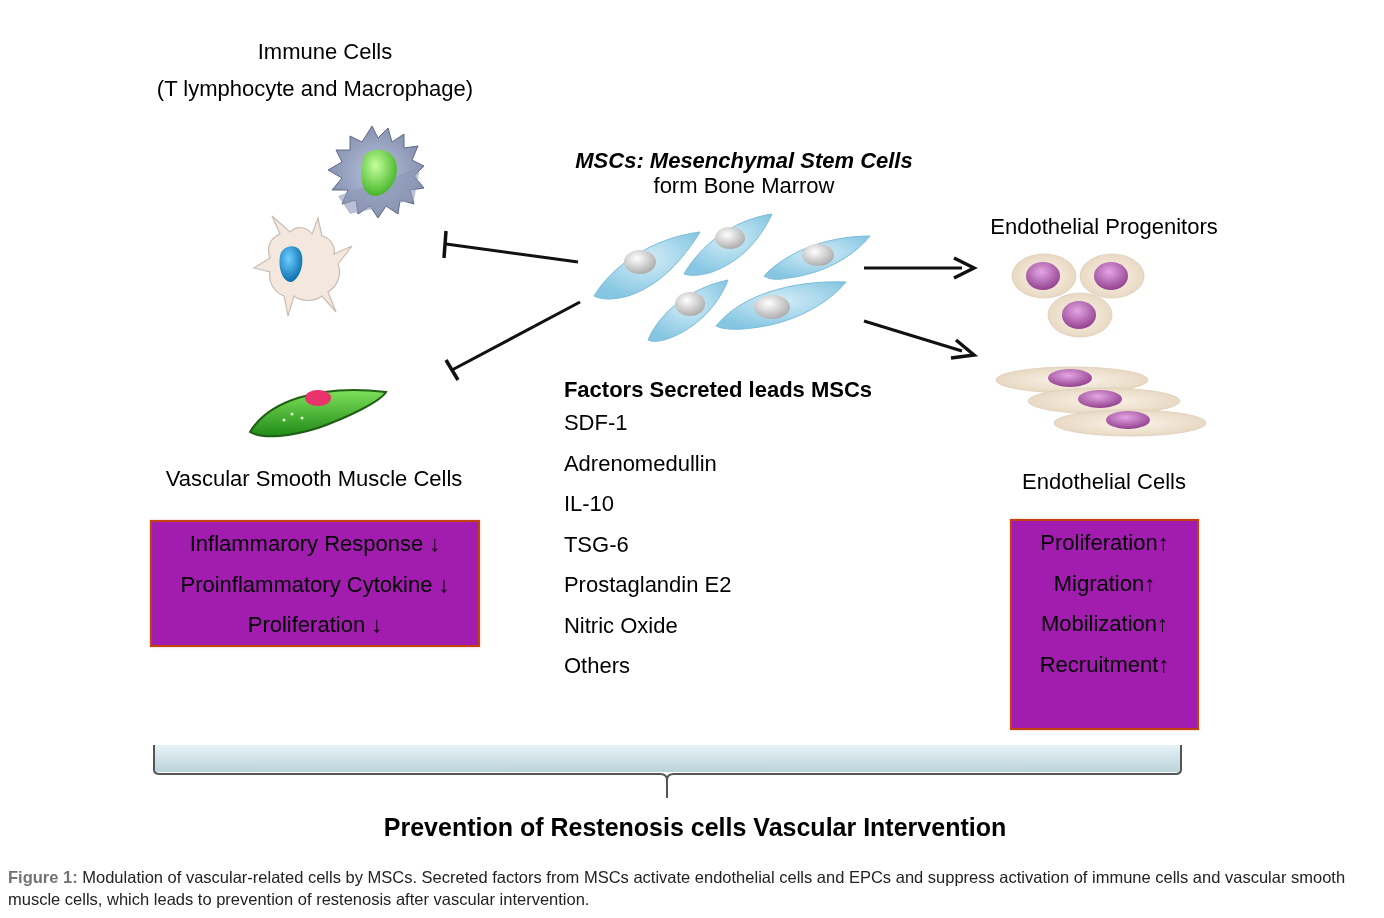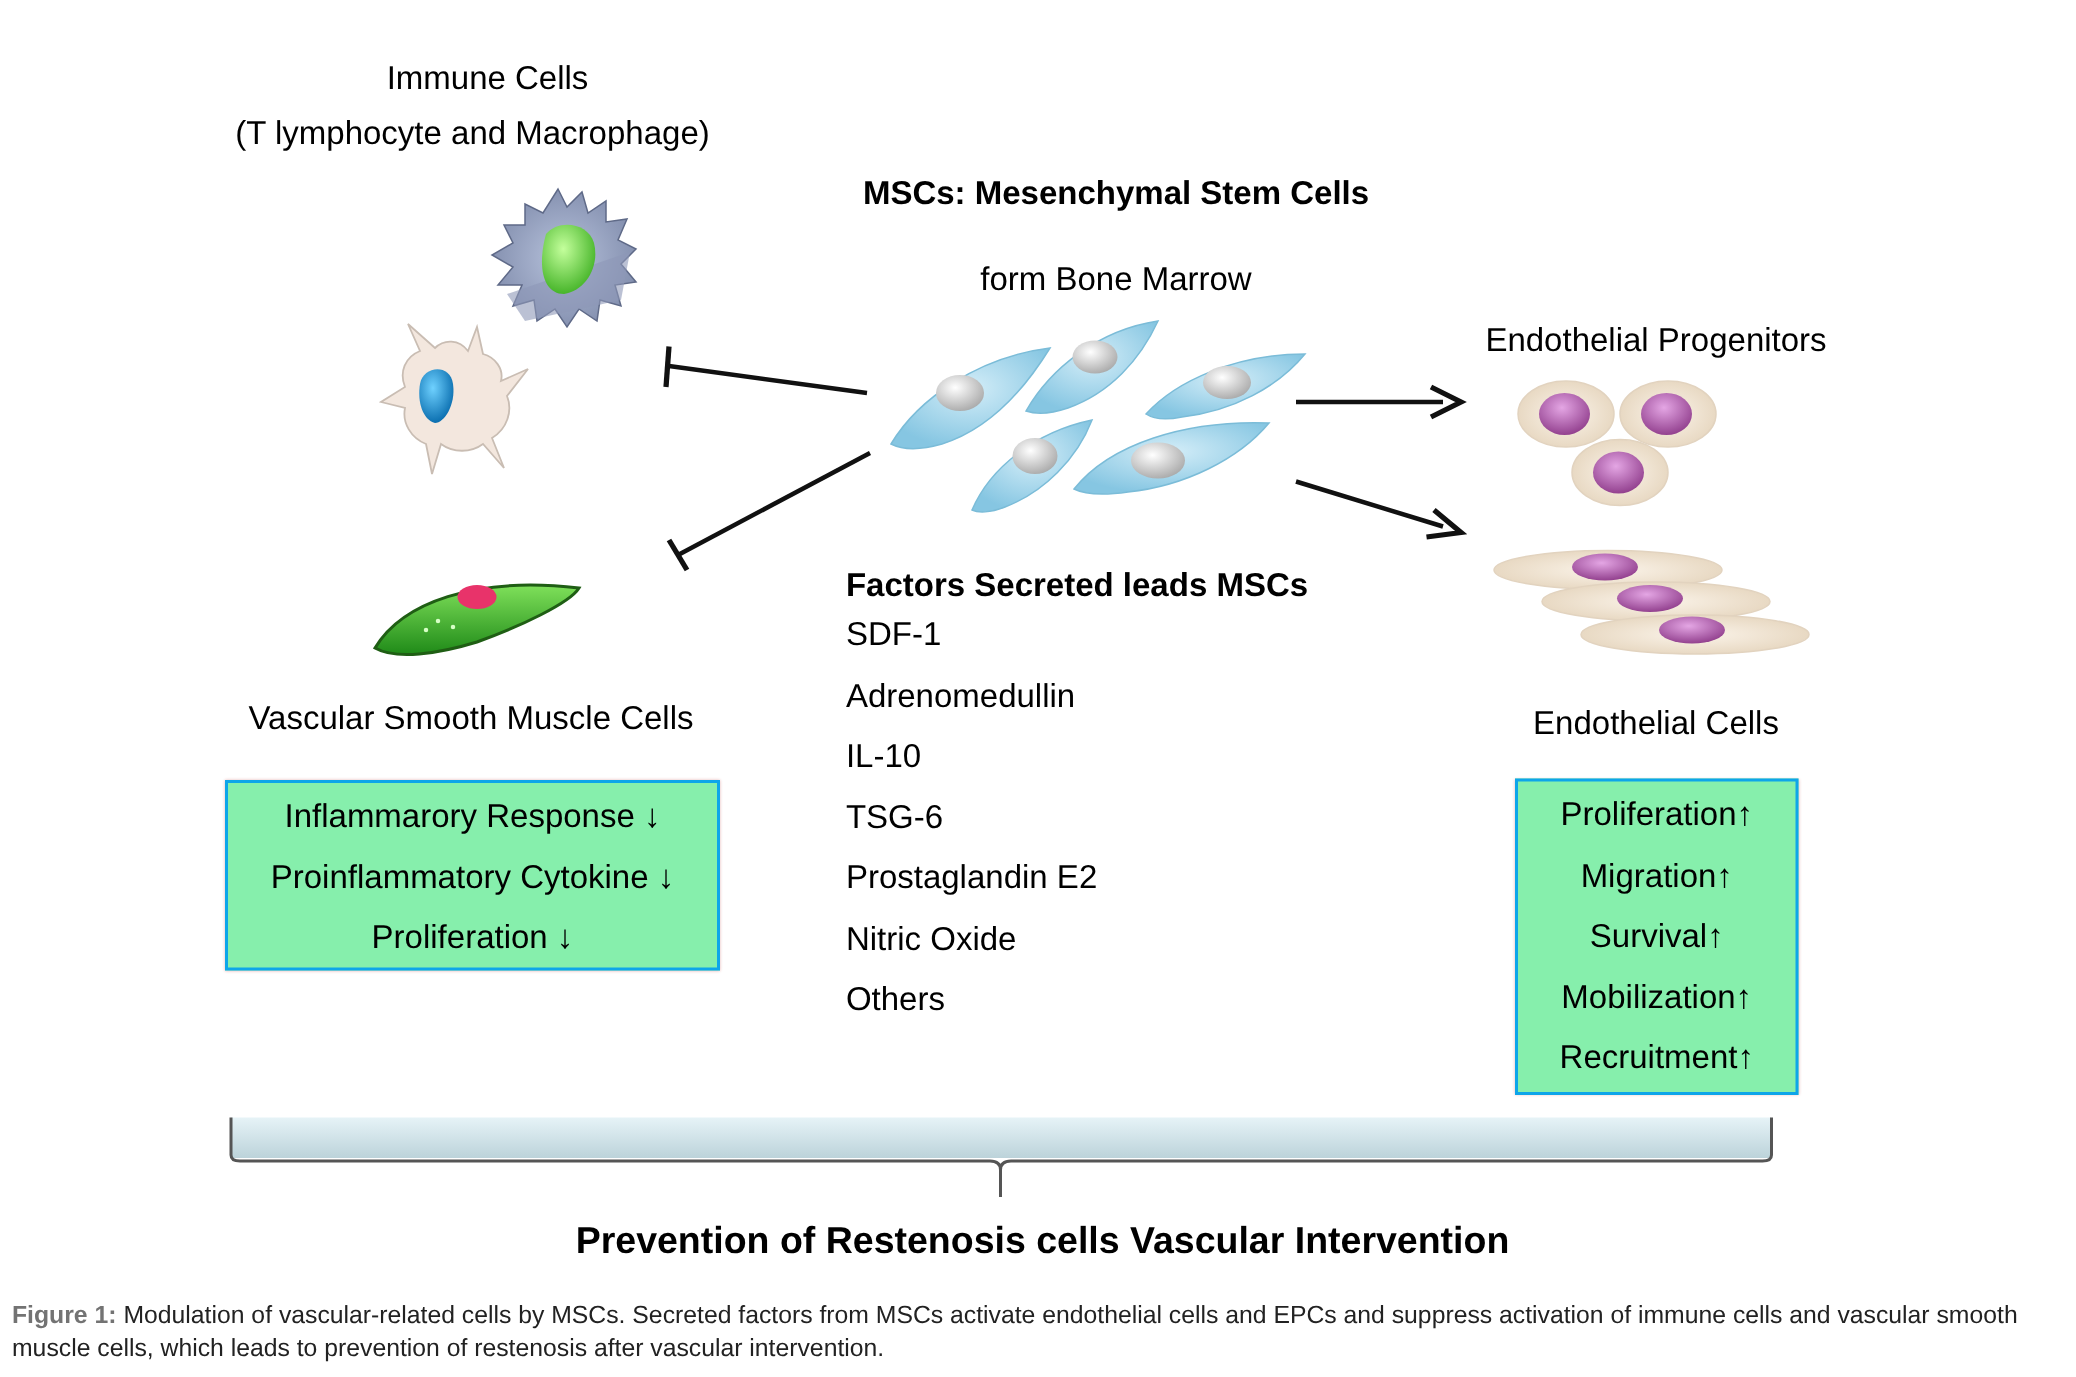--- a/index.html
+++ b/index.html
@@ -2,21 +2,21 @@
 <html><head>
 <meta charset="utf-8">
 <style>
   html, body { margin: 0; padding: 0; background: #ffffff; }
   body { width: 1384px; height: 918px; position: relative; overflow: hidden;
          font-family: "Liberation Sans", sans-serif; color: #000; }
   .abs { position: absolute; }
   .label { font-size: 22px; text-align: left; white-space: nowrap; }
   .bold { font-weight: bold; }
   .center-x { transform: translateX(-50%); }
-  .box { position: absolute; border: 2px solid #0ea5e9; background: #86efac; box-shadow: 0 0 2px #e8b5b5; }
+  .box { position: absolute; border: 2px solid #c2410c; background: #a21caf; box-shadow: 0 0 2px #e8b5b5; }
   .box-line { font-size: 22px; text-align: center; white-space: nowrap; line-height: 40.5px; }
   svg { position: absolute; left: 0; top: 0; }
   .caption { position: absolute; left: 8px; top: 866px; width: 1372px; font-size: 16.5px; line-height: 22px; color: #222; }
   .caption b { color: #737373; }
 </style>
 </head>
 <body>
 
 <svg width="1384" height="918" viewBox="0 0 1384 918">
   <defs>
@@ -138,21 +138,21 @@
 
   <g>
     <path d="M154,745 L1181,745 L1181,772 L154,772 Z" fill="url(#gBrace)"></path>
     <path d="M154,745 L154,770 Q154,774 160,774 L660,774 Q667,774 667,780 L667,798 M667,780 Q667,774 674,774 L1175,774 Q1181,774 1181,770 L1181,745" fill="none" stroke="#555" stroke-width="2"></path>
   </g>
 </svg>
 
 <div class="abs label center-x" style="left:325px; top:39px;">Immune Cells</div>
 <div class="abs label center-x" style="left:315px; top:76px;">(T lymphocyte and Macrophage)</div>
 
-<div class="abs label bold center-x" style="left:744px; top:116px;">MSCs: Mesenchymal Stem Cells</div>
+<div class="abs label bold center-x" style="left:744px; top:148px;font-style:italic;">MSCs: Mesenchymal Stem Cells</div>
 <div class="abs label center-x" style="left:744px; top:173px;">form Bone Marrow</div>
 
 <div class="abs label center-x" style="left:1104px; top:214px;">Endothelial Progenitors</div>
 
 <div class="abs label center-x" style="left:314px; top:466px;">Vascular Smooth Muscle Cells</div>
 
 <div class="abs label center-x" style="left:1104px; top:469px;">Endothelial Cells</div>
 
 <div class="box" style="left:150px; top:520px; width:326px; height:123px;">
   <div class="box-line" style="margin-top:2px;">Inflammarory Response ↓</div>
@@ -167,21 +167,20 @@
   <div class="label" style="line-height:40.5px;">IL-10</div>
   <div class="label" style="line-height:40.5px;">TSG-6</div>
   <div class="label" style="line-height:40.5px;">Prostaglandin E2</div>
   <div class="label" style="line-height:40.5px;">Nitric Oxide</div>
   <div class="label" style="line-height:40.5px;">Others</div>
 </div>
 
 <div class="box" style="left:1010px; top:519px; width:185px; height:207px;">
   <div class="box-line" style="margin-top:2px;">Proliferation↑</div>
   <div class="box-line">Migration↑</div>
-  <div class="box-line">Survival↑</div>
   <div class="box-line">Mobilization↑</div>
   <div class="box-line">Recruitment↑</div>
 </div>
 
 <div class="abs label bold center-x" style="left:695px; top:813px; font-size:25px;">Prevention of Restenosis cells Vascular Intervention</div>
 
 <div class="caption">
   <b>Figure 1:</b><span> Modulation of vascular-related cells by MSCs. Secreted factors from MSCs activate endothelial cells and EPCs and suppress activation of immune cells and vascular smooth muscle cells, which leads to prevention of restenosis after vascular intervention.</span>
 </div>
 

